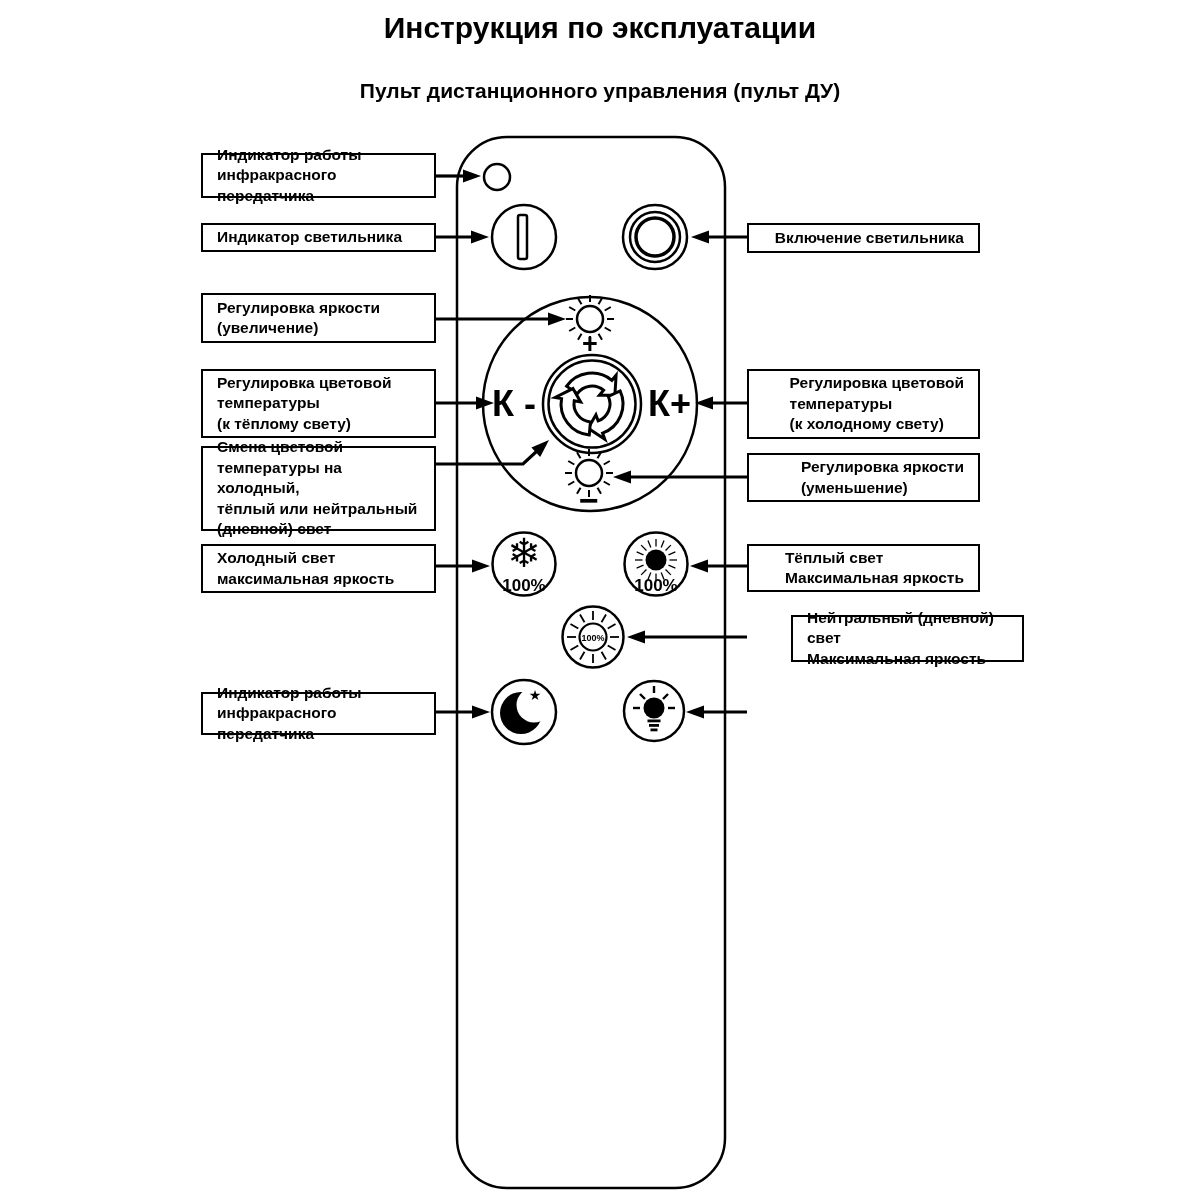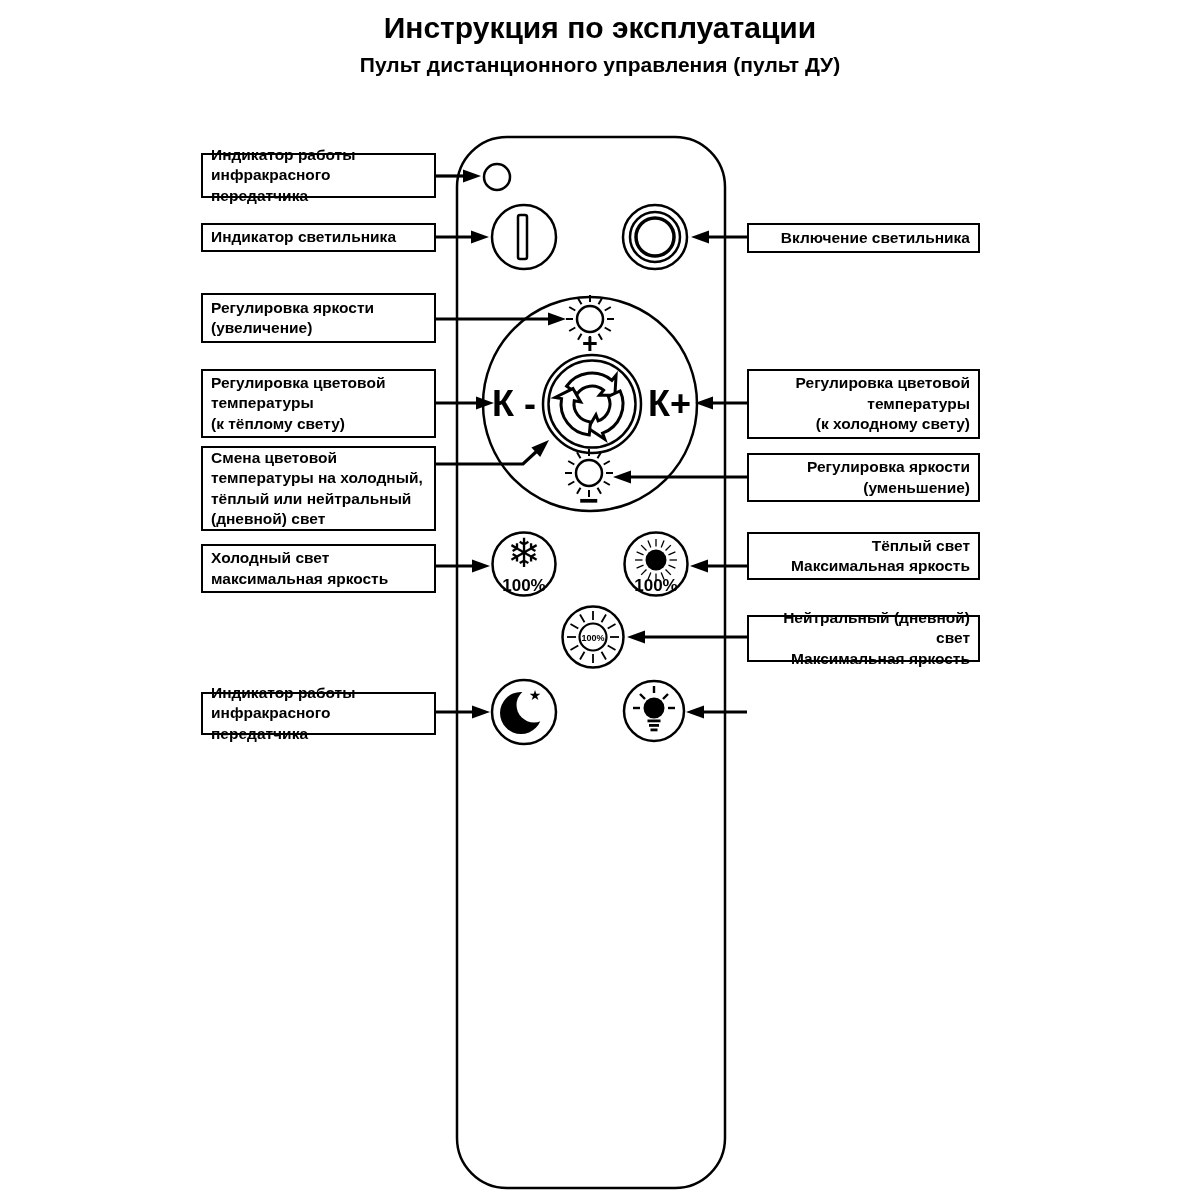--- a/index.html
+++ b/index.html
@@ -1,26 +1,26 @@
 <!DOCTYPE html>
 <html><head>
 <meta charset="utf-8">
 <style>
   html,body{margin:0;padding:0;background:#fff;}
   #page{position:relative;width:1200px;height:1200px;background:#fff;overflow:hidden;
         font-family:"Liberation Sans","DejaVu Sans",sans-serif;color:#000;}
   .title{position:absolute;top:10px;left:0;width:1200px;text-align:center;
          font-size:30px;font-weight:bold;line-height:1.2;}
-  .subtitle{position:absolute;top:52px;left:0;width:1200px;text-align:center;
+  .subtitle{position:absolute;top:78px;left:0;width:1200px;text-align:center;
             font-size:21px;font-weight:bold;line-height:1.2;}
   .box{position:absolute;border:2.5px solid #000;background:#fff;box-sizing:border-box;
        display:flex;align-items:center;font-weight:bold;font-size:15.5px;line-height:1.32;
-       white-space:pre-line;padding:2px 8px;}
+       white-space:pre-line;padding:2px 14px;}
   .box.left{left:201px;width:235px;justify-content:flex-start;text-align:left;}
-  .box.right{left:747px;width:233px;justify-content:flex-end;text-align:right;}
+  .box.right{left:747px;width:233px;justify-content:flex-end;}
   svg{position:absolute;top:0;left:0;}
   svg .oln{fill:#fff;stroke:#000;stroke-width:2.5px;}
   svg .ln{stroke:#000;stroke-width:3.2px;fill:none;}
   svg .ah{fill:#000;stroke:none;}
   svg text{font-family:"Liberation Sans","DejaVu Sans",sans-serif;font-weight:bold;fill:#000;}
   svg .glyph{font-family:"DejaVu Sans",sans-serif;}
 </style>
 </head>
 <body>
 
@@ -228,18 +228,18 @@
 (дневной) свет</div>
   <div class="box left" style="top:692px;height:43px;">Индикатор работы
 инфракрасного передатчика</div>
 
   <div class="box right" style="top:223px;height:30px;">Включение светильника</div>
   <div class="box right" style="top:369px;height:70px;">Регулировка цветовой
 температуры
 (к холодному свету)</div>
   <div class="box right" style="top:453px;height:49px;">Регулировка яркости
 (уменьшение)</div>
-  <div class="box right" style="top:532px;height:48px;">Тёплый свет
+  <div class="box right" style="top:544px;height:48px;">Тёплый свет
 Максимальная яркость</div>
-  <div class="box right" style="top:615px;height:47px;">Нейтральный (дневной) свет
+  <div class="box right" style="top:615px;height:47px;margin-left:44px;">Нейтральный (дневной) свет
 Максимальная яркость</div>
 
 </div>
 
 </body></html>

